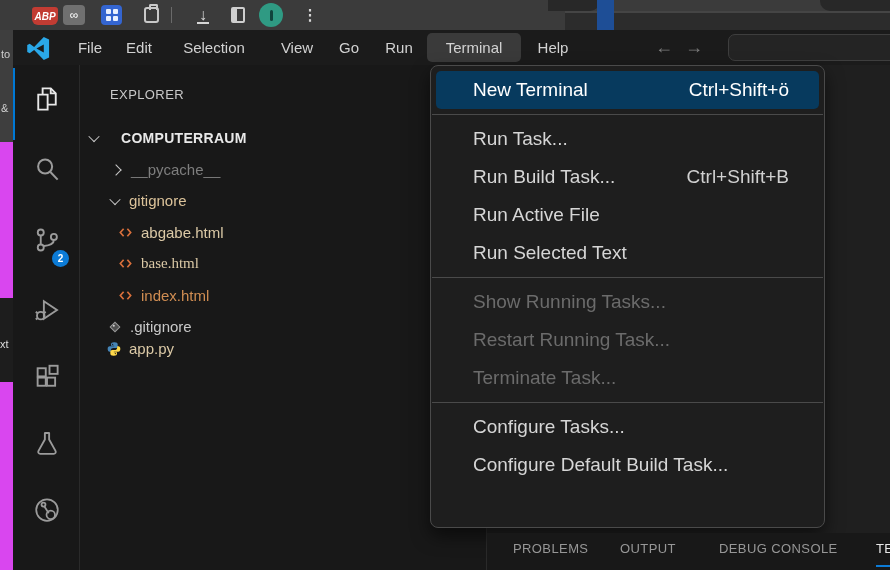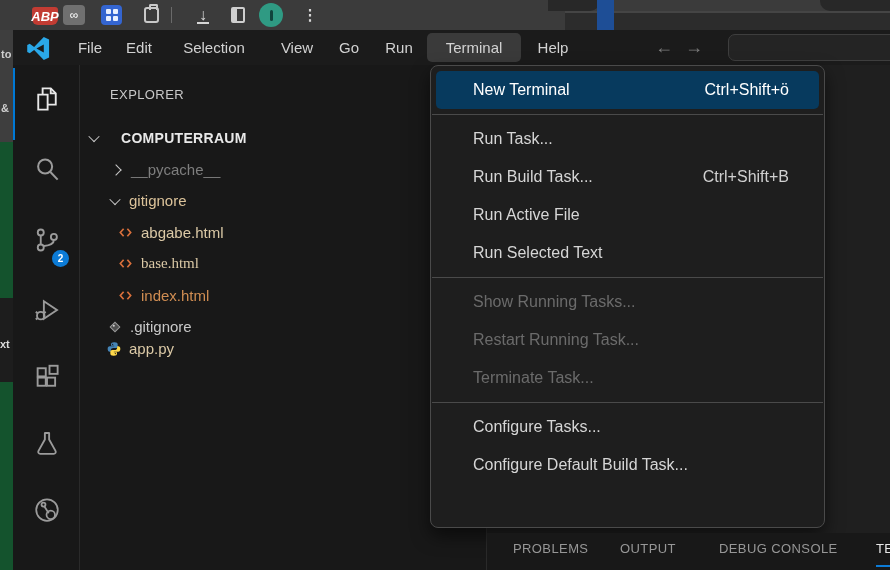--- a/index.html
+++ b/index.html
@@ -14,40 +14,40 @@
   
   .browser-strip { left:0; top:0; width:890px; height:30px; background:#3b3b3b; }
   .tabcurve { top:0; height:11px; background:#282828; }
   .tabcurve.l { left:548px; width:52px; border-bottom-right-radius:10px; }
   .tabcurve.r { left:820px; width:70px; border-bottom-left-radius:10px; }
   .strip-shade { left:565px; top:13px; width:325px; height:17px; background:#2c2c2c; }
   .strip-line  { left:565px; top:11px; width:325px; height:2px; background:#454545; }
   .blue-tabmark { left:597px; top:0; width:17px; height:30px; background:#1e4e96; }
   .bicon { top:5px; height:20px; display:flex; align-items:center; justify-content:center; color:#d6d6d6; }
   .abp { left:32px; width:26px; height:18px; top:7px; background:#c23c33; border-radius:3px 3px 6px 6px;
-         color:#fff; font-size:13px; font-weight:bold; font-style:italic; }
+         color:#fff; font-size:10px; font-weight:bold; font-style:italic; }
   .ext-gray { left:63px; width:22px; height:20px; background:#707070; border-radius:4px; font-size:12px; color:#fff; }
   .ext-blue { left:101px; width:21px; height:20px; background:#3465d0; border-radius:4px; }
   .dotgrid { display:grid; grid-template-columns:5px 5px; gap:2px; }
   .dotgrid i { width:5px; height:5px; background:#e9f0ff; border-radius:1px; }
   .ext-clip { left:140px; width:22px; }
   .clipbox { width:15px; height:16px; border:2px solid #c9c9c9; border-radius:3px; position:relative; }
   .clipbox::before { content:""; position:absolute; left:3px; top:-5px; width:5px; height:4px; border:2px solid #c9c9c9; border-bottom:none; border-radius:2px 2px 0 0; }
   .vsep { left:171px; top:7px; width:1px; height:16px; background:#6a6a6a; }
   .dl { left:192px; width:22px; font-size:16px; font-weight:bold; flex-direction:column; }
   .dl b { display:block; width:12px; height:2px; background:#d6d6d6; margin-top:-2px; }
   .pageicon { left:229px; width:18px; }
   .pagebox { width:14px; height:16px; border:2px solid #cfcfcf; border-radius:2px; position:relative; }
   .pagebox::before { content:""; position:absolute; left:0; top:0; width:4px; height:12px; background:#cfcfcf; }
   .greendot { left:259px; width:24px; height:24px; top:3px; background:#2f9a83; border-radius:50%; }
   .greendot i { width:3px; height:11px; background:#10443c; border-radius:2px; }
   .overflow { left:303px; width:14px; font-size:15px; font-weight:bold; letter-spacing:0; }
 
   
-  .sliver { left:0; top:30px; width:13px; height:540px; background:#14532d;font-weight:bold; }
+  .sliver { left:0; top:30px; width:13px; height:540px; background:#d946ef; }
   .sliver .dark1 { position:absolute; left:0; top:0; width:13px; height:112px; background:#3e3e3e; }
   .sliver .frag { position:absolute; color:#cfcfcf; font-size:11px; left:1px; }
   .sliver .f1 { top:18px; }
   .sliver .f2 { top:72px; }
   .sliver .dark2 { position:absolute; left:0; top:268px; width:13px; height:84px; background:#1d1d1d; }
   .sliver .f3 { top:40px; position:absolute; left:0; color:#dddddd; font-size:11px; }
 
   
   .titlebar { left:13px; top:30px; width:877px; height:35px; background:#1b1b1b; }
   .vslogo { left:27px; top:37px; width:23px; height:23px; }
@@ -75,21 +75,21 @@
   .chev.down { transform:rotate(45deg) translate(-1px,-1px); }
   .chev.right { transform:rotate(-45deg); }
   .codeicon { width:17px; height:15px; flex:none; margin-right:7px; }
   .fileicon { width:16px; height:16px; flex:none; margin-right:7px; }
 
   
   .dropdown { left:430px; top:65px; width:395px; height:463px; background:#1e1e1e;
               border:1px solid #4a4a4a; border-radius:8px; box-shadow:0 8px 18px rgba(0,0,0,.55);
               padding:5px 0; display:flex; flex-direction:column; }
   .ditem { height:38px; flex:none; display:flex; align-items:center; justify-content:space-between;
-           padding:0 35px 0 42px; color:#d6d6d6; font-size:16px; }
+           padding:0 35px 0 42px; color:#d6d6d6; font-size:19px; }
   .ditem .sc { color:#d0d0d0; }
   .ditem.hl { background:#073a5e; border-radius:5px; margin:0 5px; padding:0 30px 0 37px; color:#ffffff; }
   .ditem.hl .sc { color:#ffffff; }
   .ditem.dis, .ditem.dis .sc { color:#6b6b6b; }
   .dsep { height:1px; background:#4a4a4a; margin:5px 1px; flex:none; }
 
   
   .panel { left:487px; top:533px; width:403px; height:37px; background:#181818; }
   .ptab { top:541px; color:#979797; font-size:13px; letter-spacing:.4px; }
   .ptab.active { color:#e8e8e8; }

